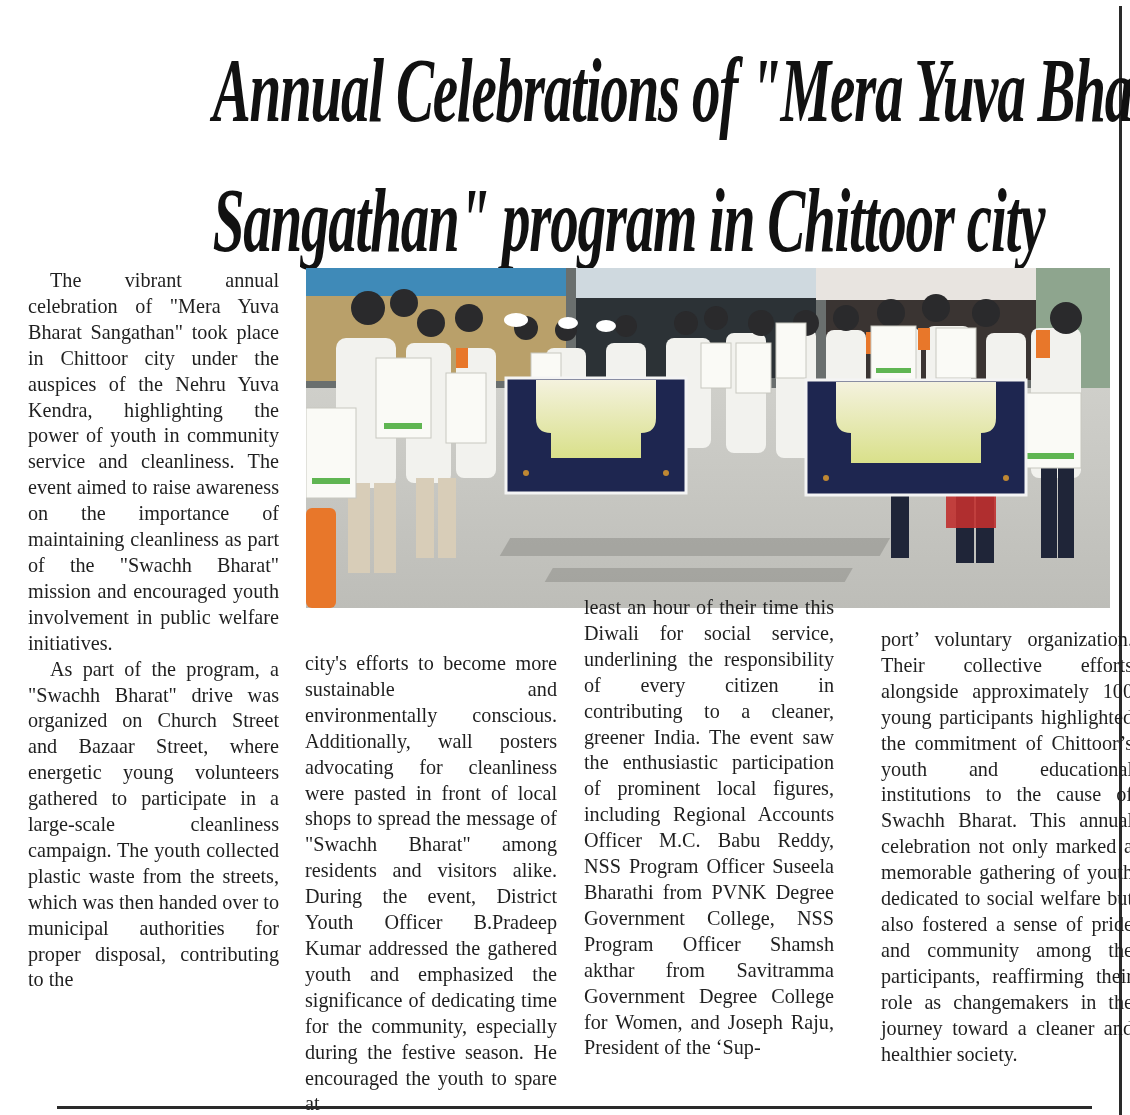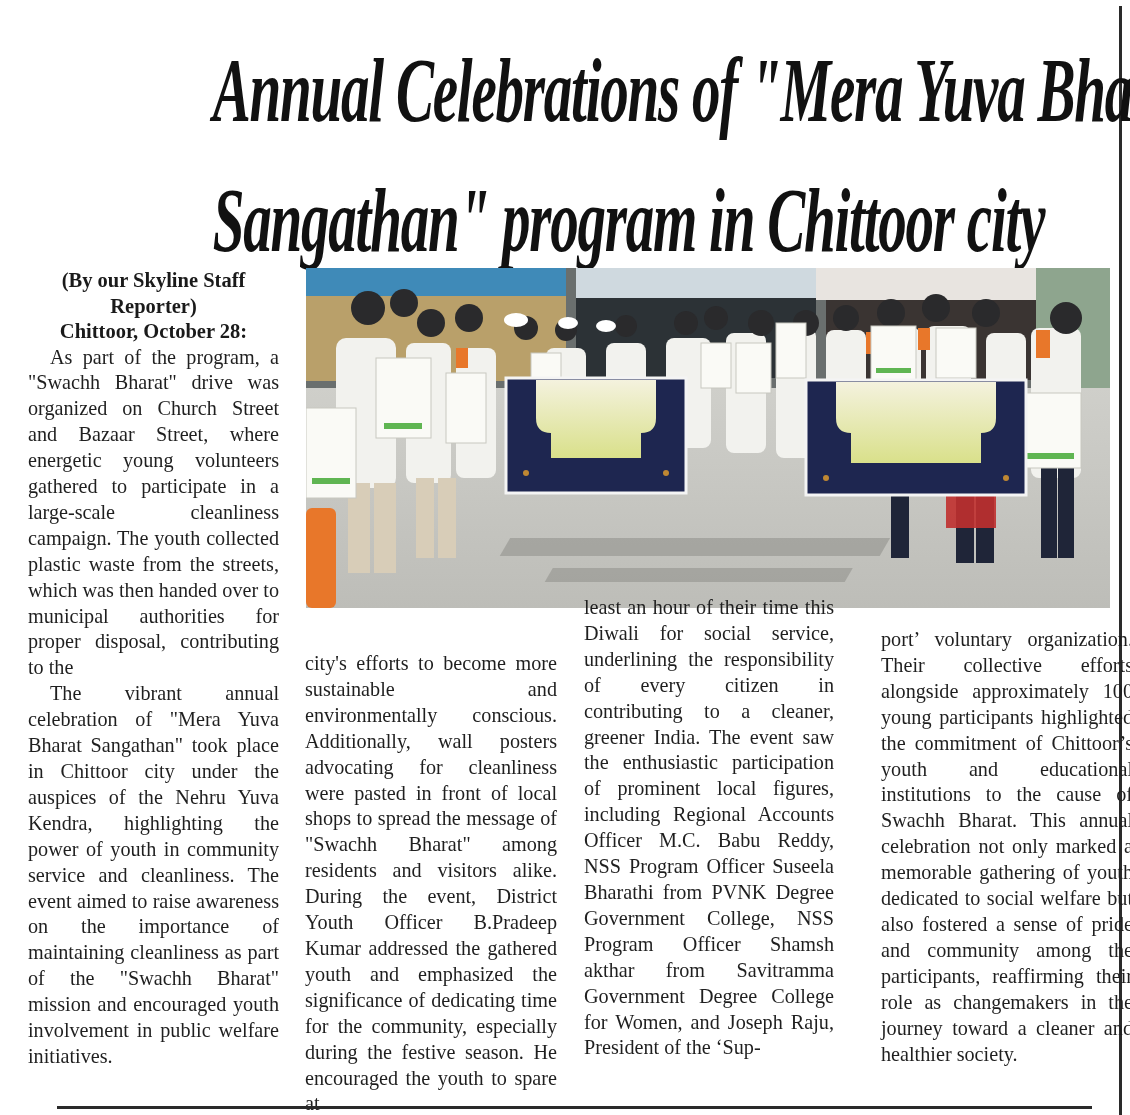--- a/index.html
+++ b/index.html
@@ -22,27 +22,22 @@
 <body>
 
 <div class="right-rule"></div>
 
 <h1 class="headline">
   <span class="line">Annual Celebrations of "Mera Yuva Bharat</span>
   <span class="line">Sangathan" program in Chittoor city</span>
 </h1>
 
 <div class="col col1">
-  <div class="byline">
-    <div>(By our Skyline Staff</div>
-    <div>Reporter)</div>
-    <div>Chittoor, October 28:</div>
-  </div>
+  <p>The vibrant annual celebration of "Mera Yuva Bharat Sangathan" took place in Chittoor city under the auspices of the Nehru Yuva Kendra, highlighting the power of youth in community service and cleanliness. The event aimed to raise awareness on the importance of maintaining cleanliness as part of the "Swachh Bharat" mission and encouraged youth involvement in public welfare initiatives.</p>
   <p>As part of the program, a "Swachh Bharat" drive was organized on Church Street and Bazaar Street, where energetic young volunteers gathered to participate in a large-scale cleanliness campaign. The youth collected plastic waste from the streets, which was then handed over to municipal authorities for proper disposal, contributing to the</p>
-  <p>The vibrant annual celebration of "Mera Yuva Bharat Sangathan" took place in Chittoor city under the auspices of the Nehru Yuva Kendra, highlighting the power of youth in community service and cleanliness. The event aimed to raise awareness on the importance of maintaining cleanliness as part of the "Swachh Bharat" mission and encouraged youth involvement in public welfare initiatives.</p>
 </div>
 
 <div class="photo">
   <svg width="804" height="340" viewBox="0 0 804 340">
     <defs>
       <linearGradient id="road" x1="0" y1="0" x2="0" y2="1">
         <stop offset="0" stop-color="#cfcfca"></stop>
         <stop offset="1" stop-color="#bdbdb8"></stop>
       </linearGradient>
       <linearGradient id="bannerTop" x1="0" y1="0" x2="0" y2="1">

